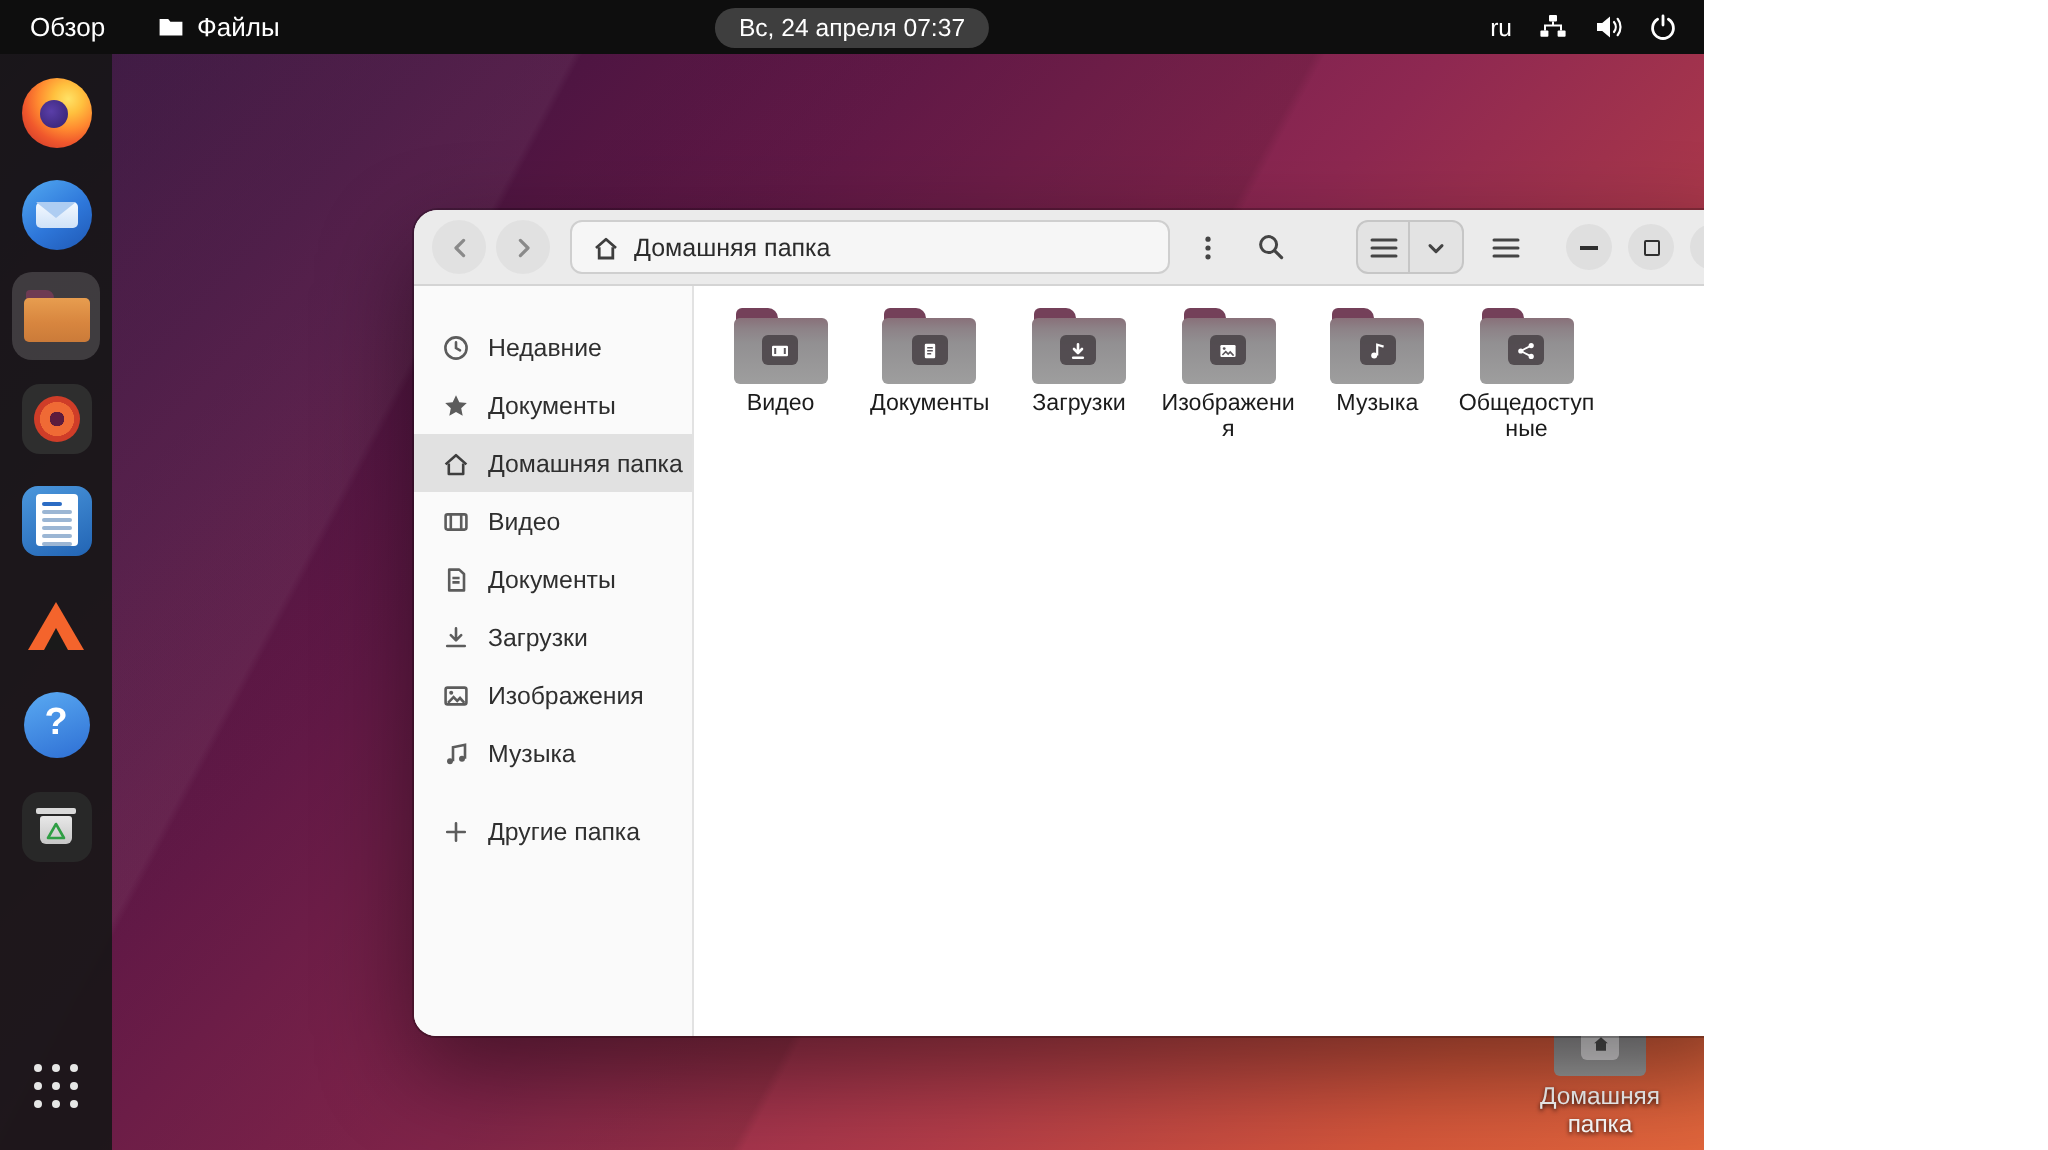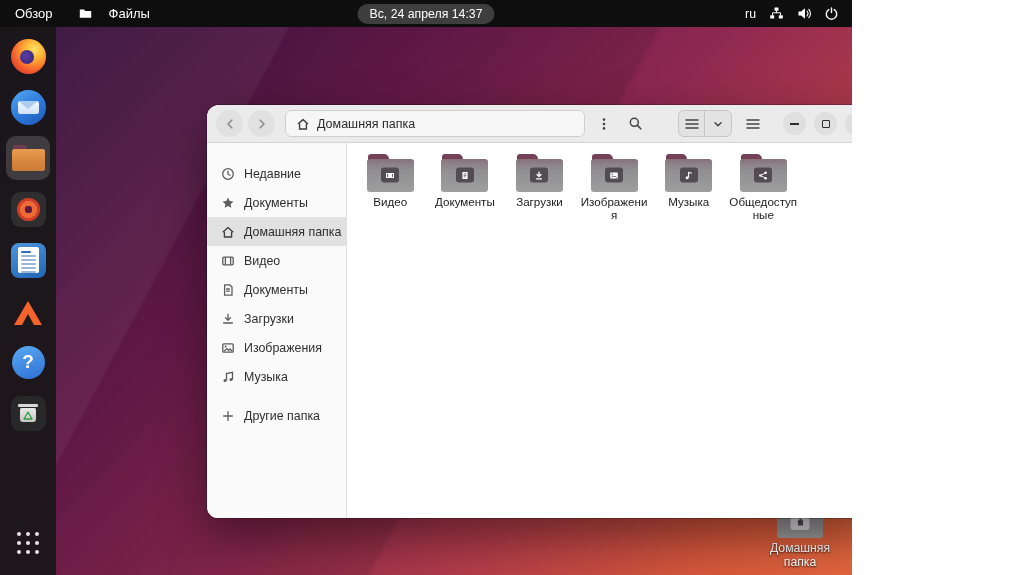--- a/index.html
+++ b/index.html
@@ -16,21 +16,21 @@
       linear-gradient(118deg, rgba(255,255,255,0.05) 0 26%, rgba(255,255,255,0) 26.4% 100%),
       linear-gradient(118deg, rgba(0,0,0,0.10) 0 58%, rgba(0,0,0,0) 58.5% 100%),
       linear-gradient(133deg, #33103f 0%, #4f1547 18%, #6d1c4e 36%, #8e2851 54%, #b23c49 72%, #d4563b 88%, #e2663c 100%);
   }
 
   
   .topbar { position:absolute; top:0; left:0; width:100%; height:27px;
     background:var(--topbar_bg,#0e0e0e); color:#fff; font-size:13px;
     display:flex; align-items:center; z-index:60; }
   .tb-left { display:flex; align-items:center; gap:26px; padding-left:15px; }
-  .tb-app { display:flex; align-items:center; gap:17px; }
+  .tb-app { display:flex; align-items:center; gap:7px; }
   .tb-clock { position:absolute; left:50%; top:50%; transform:translate(-50%,-50%);
     background:#3e3e3e; border-radius:12px; padding:3px 12px; font-size:12.3px; white-space:nowrap; }
   .tb-right { margin-left:auto; display:flex; align-items:center; gap:13px; padding-right:14px; font-size:12.3px; }
 
   
   .dock { position:absolute; left:0; top:27px; bottom:0; width:56px;
     background:rgba(22,22,22,0.9); display:flex; flex-direction:column; align-items:center;
     padding:7px 0 10px; gap:7px; z-index:55; }
   .dock-btn { width:44px; height:44px; display:flex; align-items:center; justify-content:center; border-radius:10px; flex:0 0 auto; }
   .dock-btn.active { background:rgba(255,255,255,0.16); }
@@ -147,21 +147,21 @@
       <button>Обзор</button>
       <button class="tb-app">
         <span>
           <svg width="13" height="11" viewBox="0 0 13 11">
               <path d="M.8 1.5h4.3l1.1 1.4h6v6.8H.8z" fill="#fff"></path>
             </svg>
         </span>
         <span>Файлы</span>
       </button>
     </div>
-    <button class="tb-clock">Вс, 24 апреля 14:37</button>
+    <button class="tb-clock">Вс, 24 апреля 07:37</button>
     <div class="tb-right">
       <span>ru</span>
       <span>
         <svg width="15" height="13" viewBox="0 0 15 13">
             <rect x="5.5" y="0.5" width="4" height="3.2" rx="0.5" fill="#fff"></rect>
             <path d="M7.5 3.7v2.1M3.5 8.2V5.8h8v2.4" stroke="#fff" stroke-width="1" fill="none"></path>
             <rect x="1.2" y="8.2" width="4" height="3.2" rx="0.5" fill="#fff"></rect>
             <rect x="9.8" y="8.2" width="4" height="3.2" rx="0.5" fill="#fff"></rect>
           </svg>
       </span>

